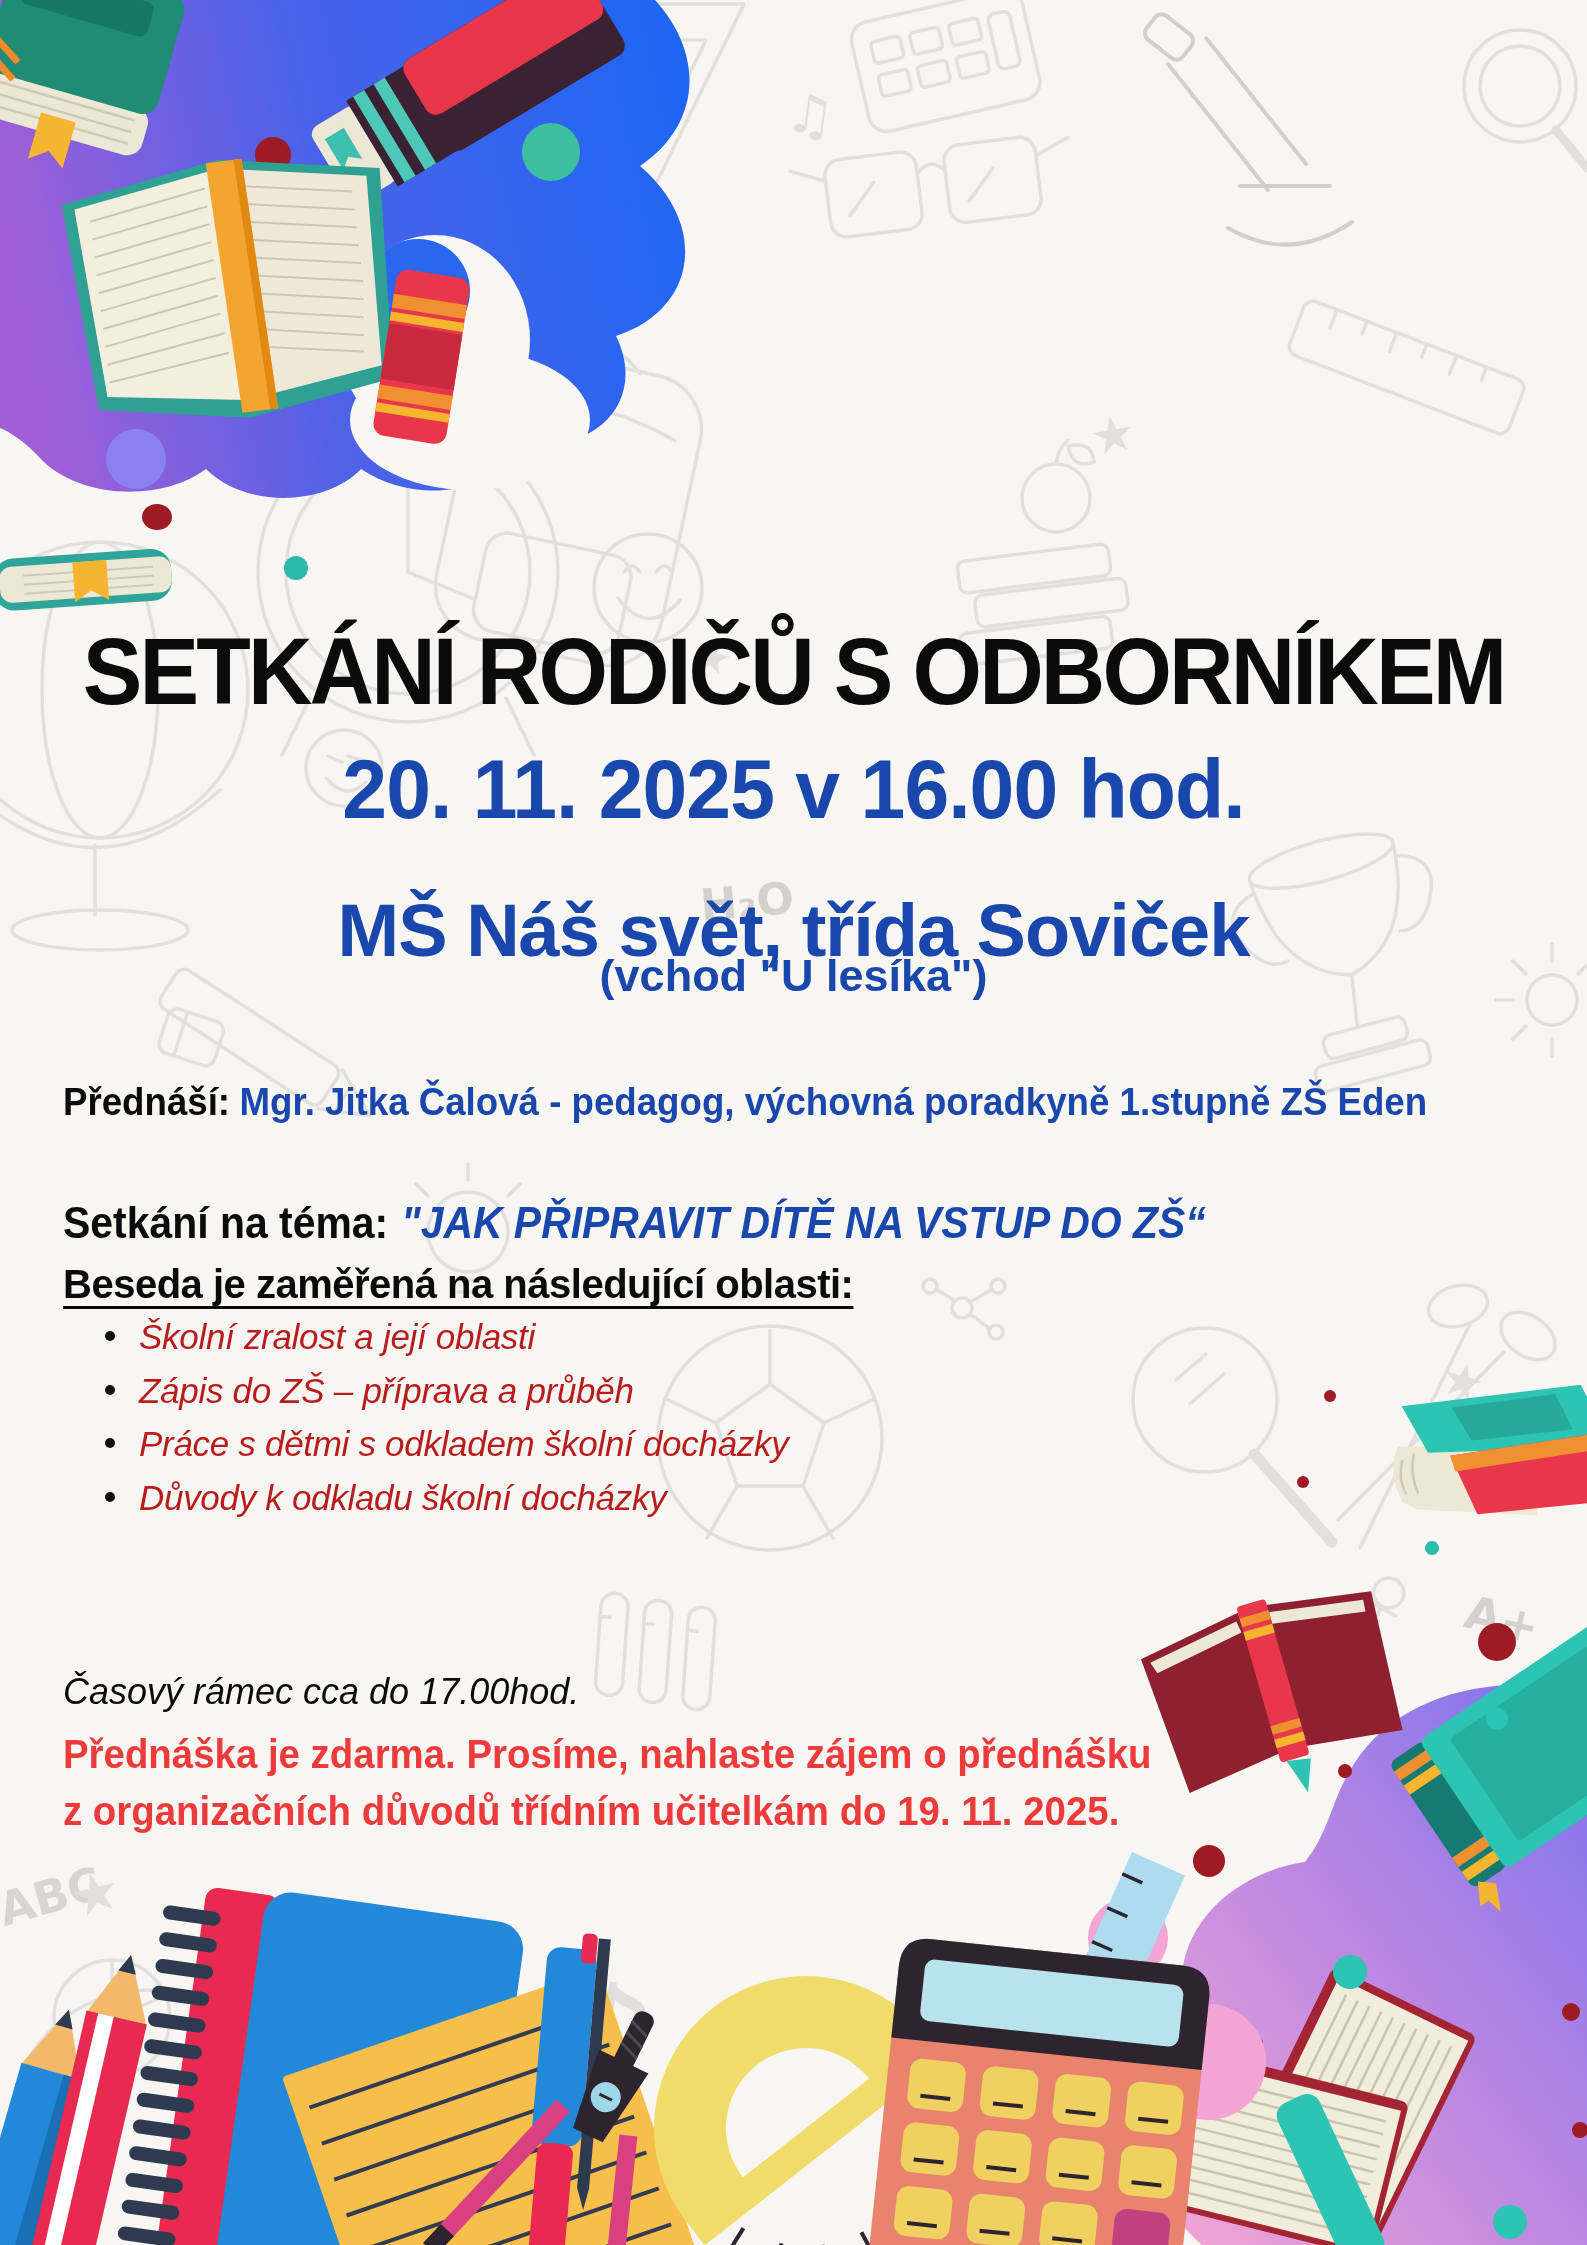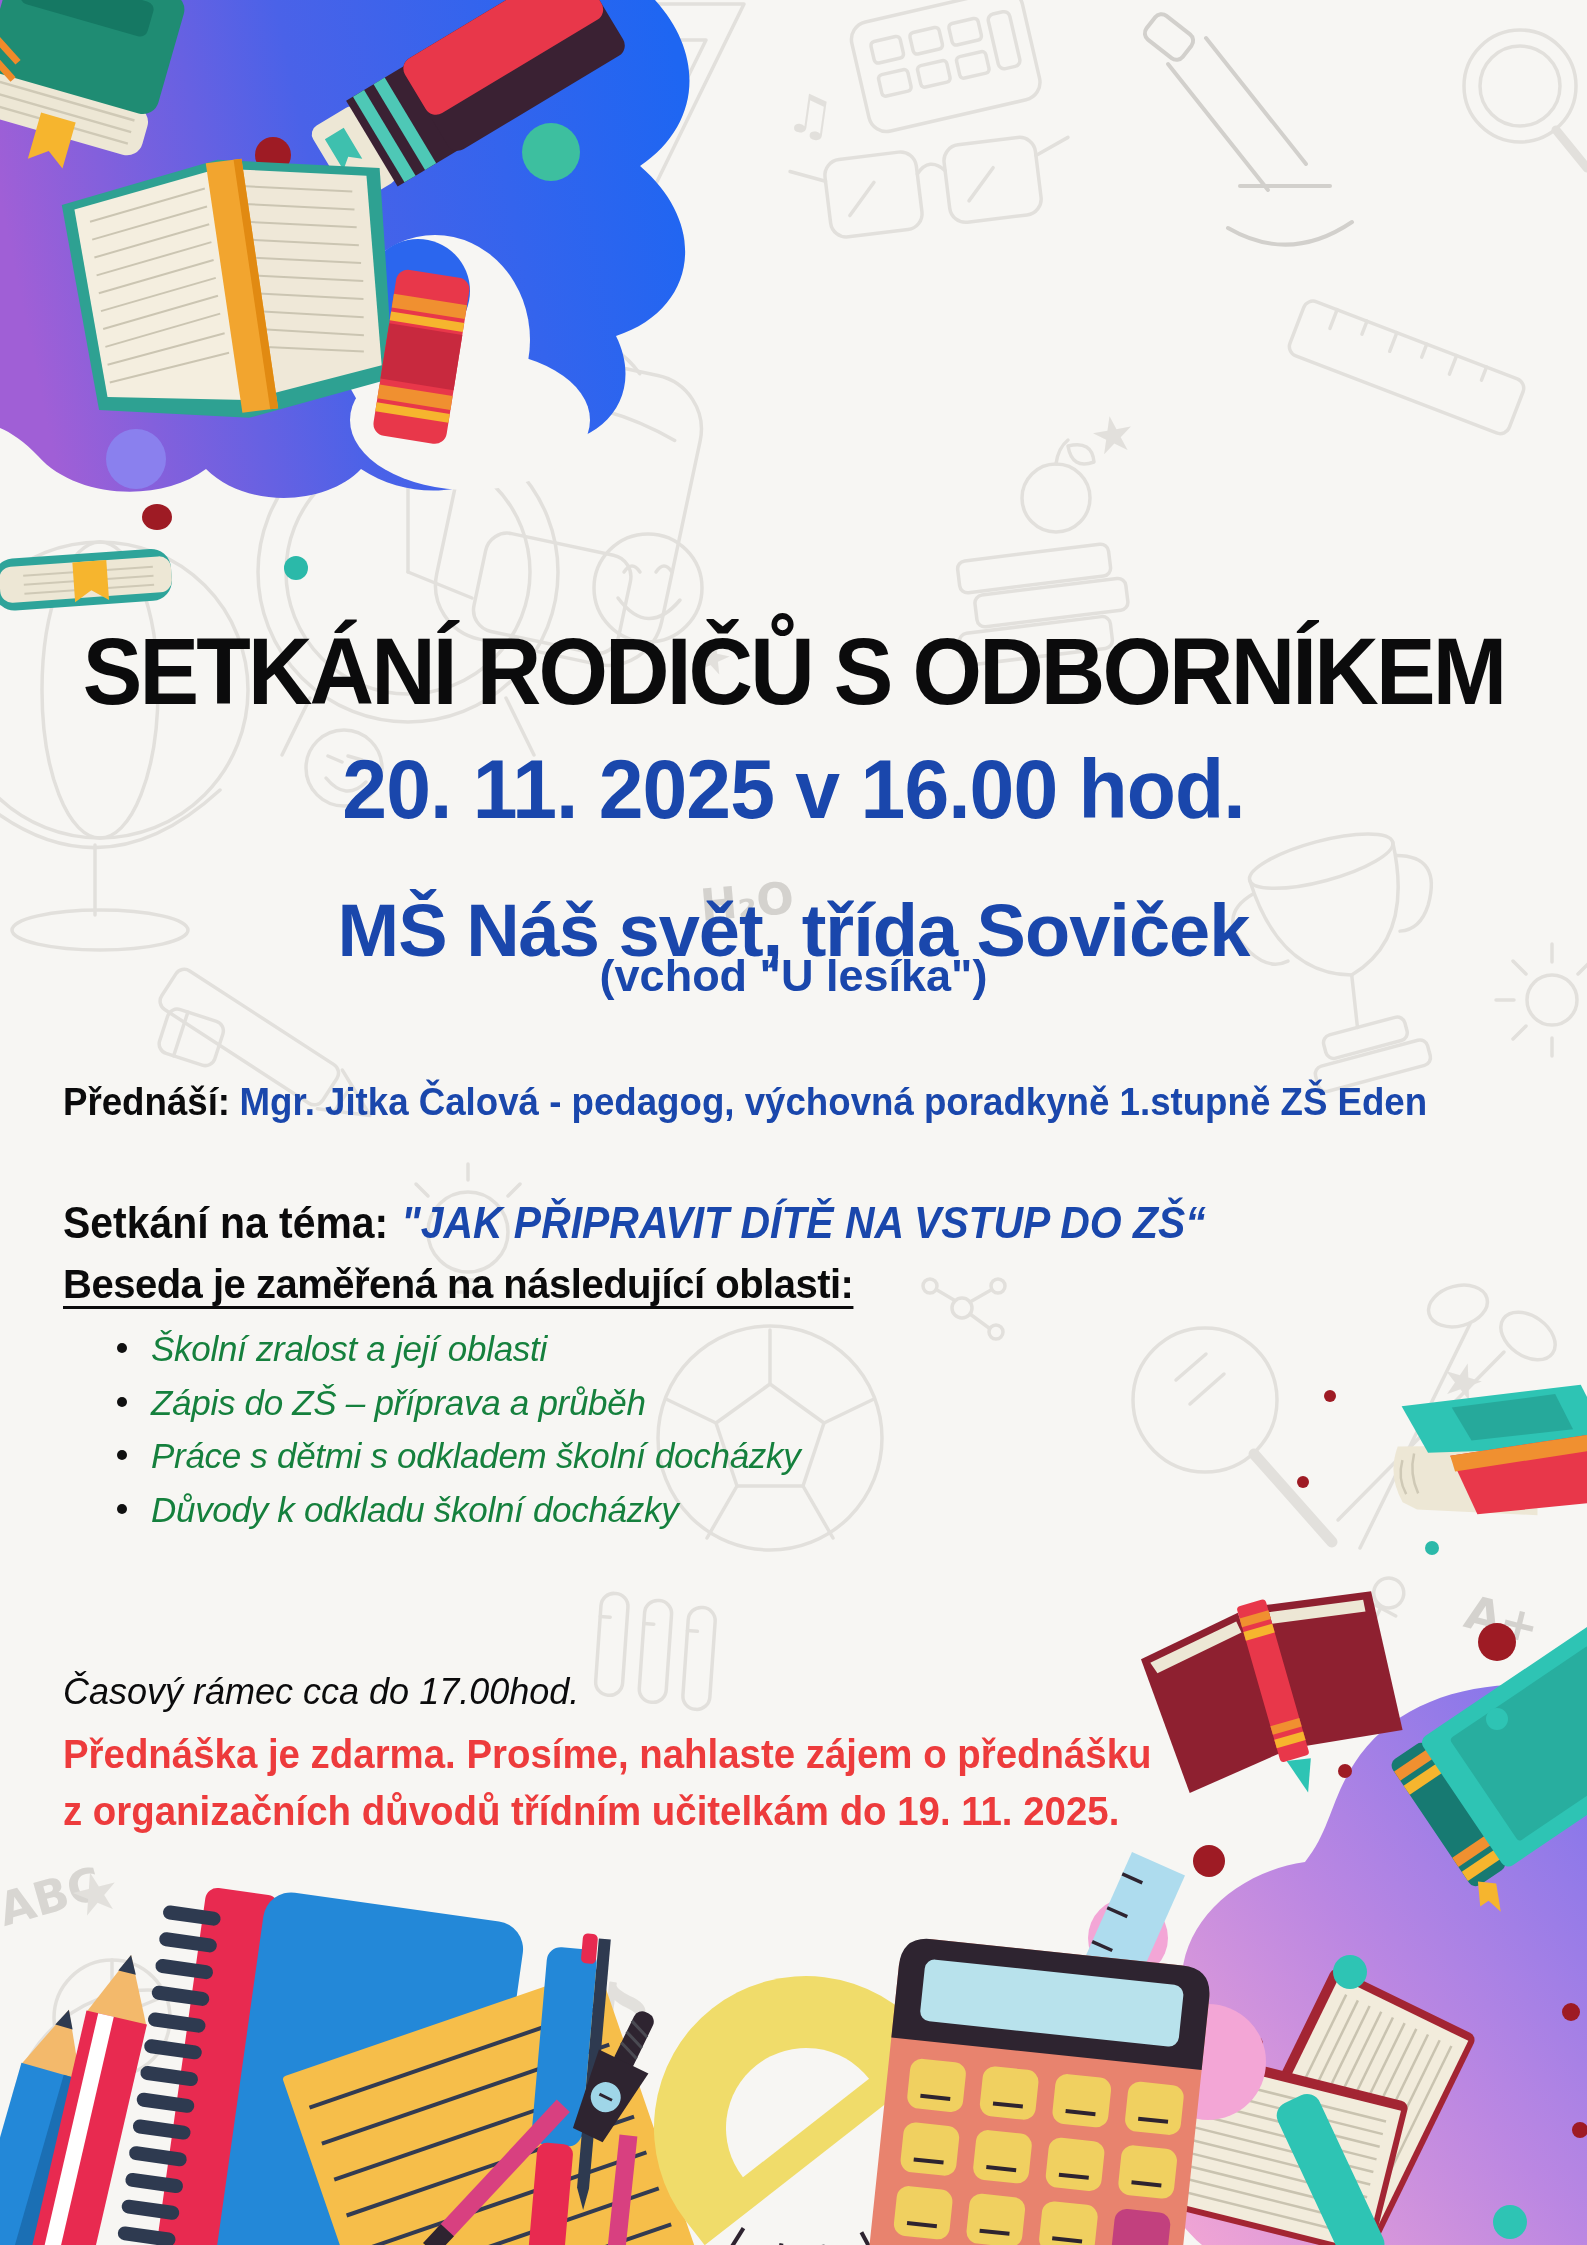--- a/index.html
+++ b/index.html
@@ -14,22 +14,22 @@
   .title{top:618px;font-size:94px;font-weight:800;letter-spacing:-3px;transform:scaleX(.95);}
   .date{top:742px;font-size:83px;font-weight:800;letter-spacing:-1px;color:#1A47AC;transform:scaleX(.97);}
   .loc{top:888px;font-size:74px;font-weight:700;letter-spacing:-1px;color:#1A47AC;}
   .vchod{top:950px;font-size:45px;font-weight:800;color:#1A47AC;}
   .lect{top:1080px;font-size:39px;font-weight:700;transform-origin:left center;transform:scaleX(.94);}
   .lect .val{color:#1A47AC;margin-left:10px;}
   .topic{top:1198px;font-size:44px;font-weight:800;transform-origin:left center;transform:scaleX(.93);}
   .topic .val{color:#1A47AC;font-style:italic;margin-left:14px;}
   .beseda{top:1262px;font-size:40px;font-weight:700;letter-spacing:-.5px;
           text-decoration:underline;text-decoration-thickness:3px;text-underline-offset:8px;text-align:center;}
-  .agenda{position:absolute;top:1310px;left:103px;margin:12px;padding:0;list-style:none;
-          font-size:35px;font-style:italic;color:#15803d;letter-spacing:-.3px;}
+  .agenda{position:absolute;top:1310px;left:103px;margin:0;padding:0;list-style:none;
+          font-size:35px;font-style:italic;color:#b91c1c;letter-spacing:-.3px;}
   .agenda li{position:relative;padding-left:36px;line-height:53.5px;}
   .agenda li::before{content:"";position:absolute;left:2px;top:21px;width:10px;height:10px;border-radius:50%;background:#101010;}
   .timeframe{top:1638px;font-size:36px;font-style:italic;margin-top:33px;}
   .notice{top:1726px;font-size:40px;font-weight:800;color:#ED3B3C;line-height:57px;
           transform-origin:left center;transform:scaleX(.96);}
   .notice .nline{display:block;}
 </style>
 </head>
 <body>
 

